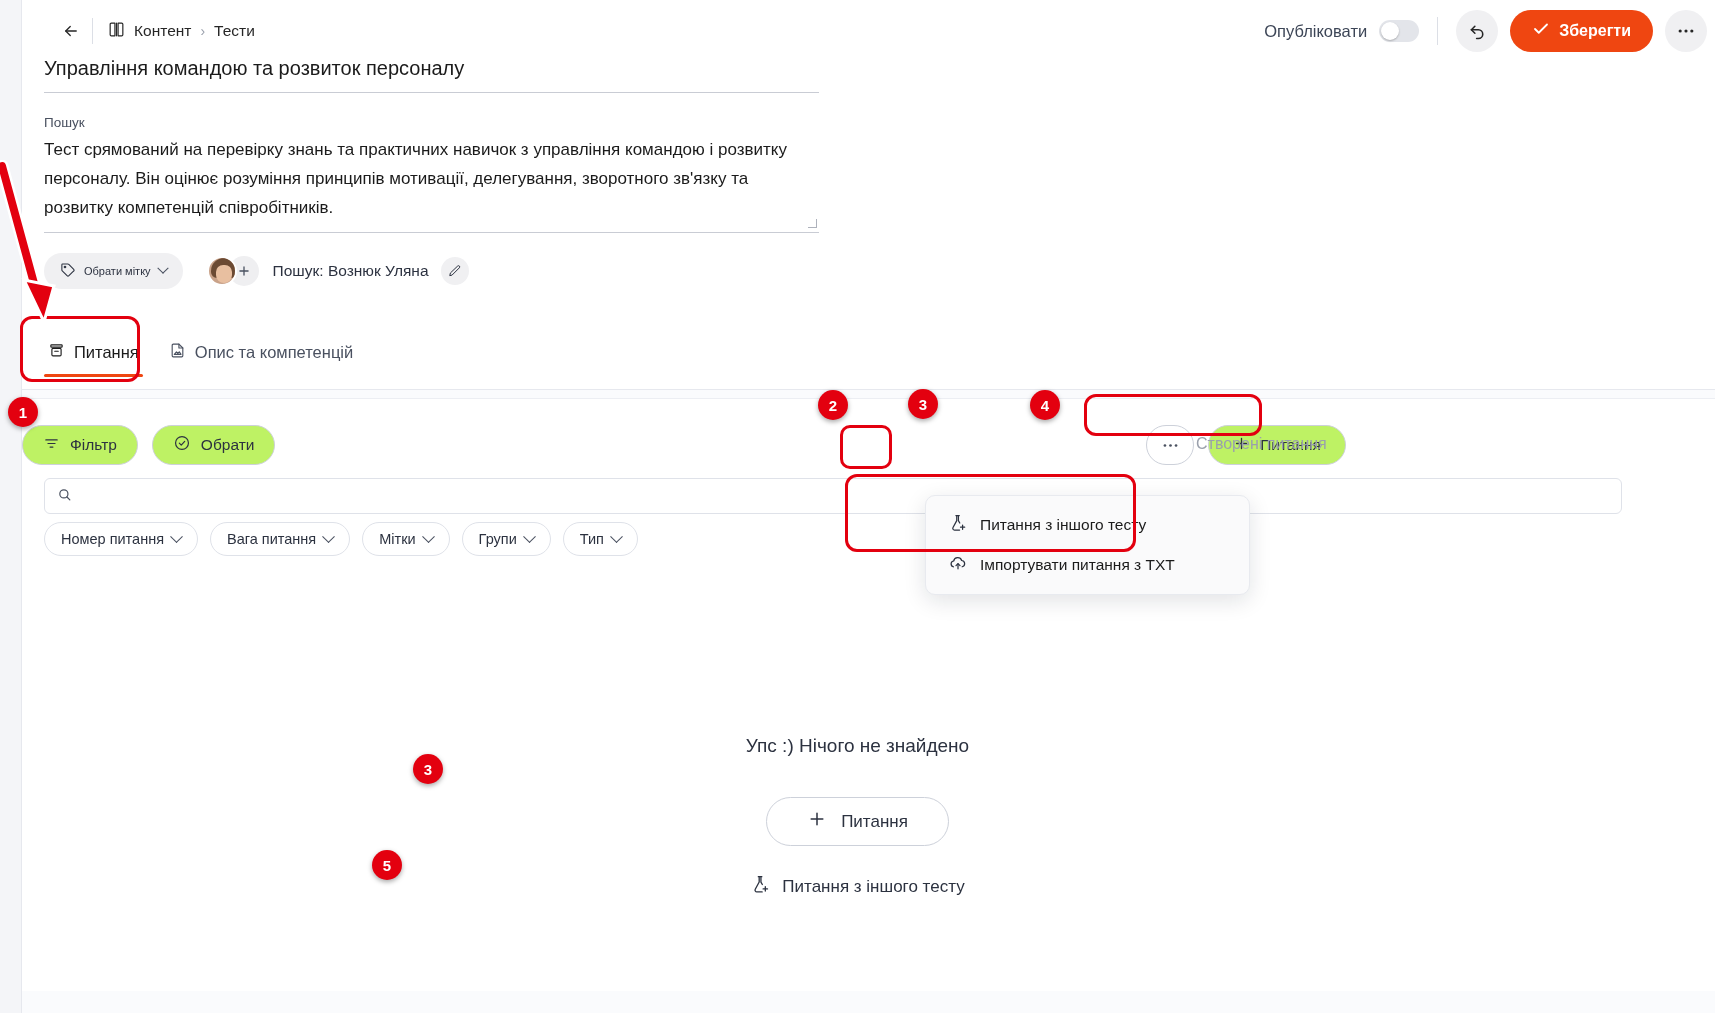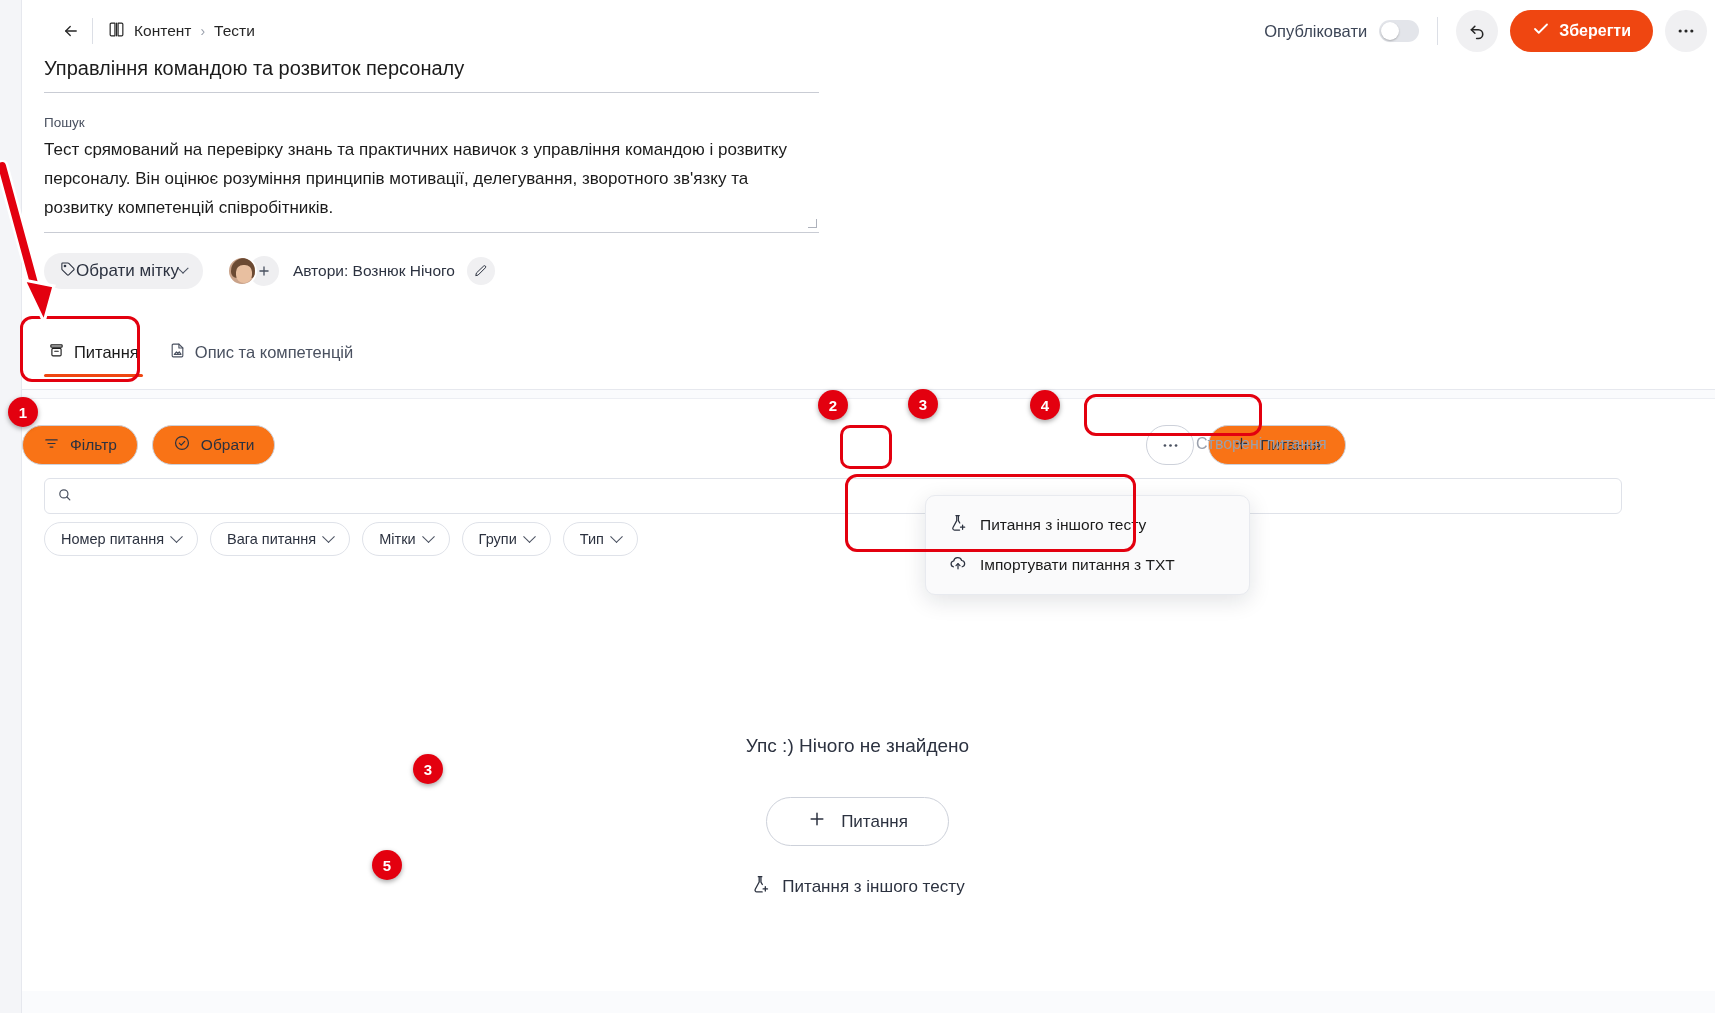--- a/index.html
+++ b/index.html
@@ -73,22 +73,22 @@
   }
   #resize-handle {
     position:absolute; right:2px; bottom:5px; width:9px; height:9px;
     border-right:1.5px solid #9aa0ac; border-bottom:1.5px solid #9aa0ac;
     transform:skewX(-0deg); opacity:.8;
   }
 
   #meta-row { display:flex; align-items:center; gap:0; margin:20px 0 0 22px; }
   #tag-chip {
     height:36px; border-radius:18px; background:#f0f0f2; border:none; cursor:pointer;
-    display:flex; align-items:center; padding:0 16px;
-    font-size:17px; color:#2c3240; font-family:"Liberation Sans", sans-serif;
+    display:flex; align-items:center; gap:8px; padding:0 16px;
+    font-size:11px; color:#2c3240; font-family:"Liberation Sans", sans-serif;
   }
   #authors-block { display:flex; align-items:center; margin-left:24px; gap:0; }
   #avatar {
     width:30px; height:30px; border-radius:50%; overflow:hidden; flex:none;
     background:#c9a289; border:2px solid #fff; position:relative; z-index:2;
   }
   #avatar .hair { position:absolute; left:2px; top:0px; width:26px; height:20px;
       background:#6b4a33; border-radius:13px 13px 6px 6px; }
   #avatar .face { position:absolute; left:7px; top:7px; width:16px; height:18px;
       background:#e8bfa0; border-radius:8px 8px 9px 9px; }
@@ -117,21 +117,21 @@
   #tabs-divider { position:absolute; left:22px; right:0; top:389px; height:1px; background:#e6e8ee; }
   #panel-bg { position:absolute; left:22px; right:0; top:390px; bottom:0; background:#fafbfd; }
   #panel-card {
     position:absolute; left:22px; right:0; top:398px; bottom:22px; background:#fff;
     border-top:1px solid #eceef3;
   }
 
   
   #toolbar { position:absolute; left:22px; top:422px; width:1620px; height:46px; display:flex; align-items:center; }
   .pill {
-    height:40px; border-radius:20px; border:1px solid #cdd1da; background:#f97316;
+    height:40px; border-radius:20px; border:1px solid #cdd1da; background:#bef264;
     display:flex; align-items:center; gap:10px; padding:0 20px; cursor:pointer;
     font-size:15.5px; color:#2c3240; font-family:"Liberation Sans", sans-serif;
   }
   #filter-btn { margin-right:14px; }
   #toolbar-right { margin-left:auto; display:flex; align-items:center; gap:14px; padding-right:296px; }
   #more-btn {
     width:48px; height:40px; border-radius:20px; border:1px solid #cdd1da; background:#fff;
     display:flex; align-items:center; justify-content:center; cursor:pointer;
     letter-spacing:2px; color:#4a5160; font-size:19px; line-height:0;
   }
@@ -294,21 +294,21 @@
     <div id="authors-block">
       <div id="avatar">
         <div class="hair"></div>
           <div class="face"></div>
       </div>
       <div id="add-author">
         <svg width="14" height="14" viewBox="0 0 24 24" fill="none" stroke="#4a5160" stroke-width="2.2" stroke-linecap="round">
           <path d="M12 5v14M5 12h14"></path>
         </svg>
       </div>
-      <span id="authors-text">Автори: Вознюк Нічого</span>
+      <span id="authors-text">Пошук: Вознюк Уляна</span>
       <div id="edit-authors">
         <svg width="14" height="14" viewBox="0 0 24 24" fill="none" stroke="#2c3240" stroke-width="1.7" stroke-linecap="round" stroke-linejoin="round">
           <path d="M16.5 3.5a2.1 2.1 0 0 1 3 3L7 19l-4 1 1-4z"></path>
         </svg>
       </div>
     </div>
   </div>
 
   <div id="tabs">
     <div class="tab active">

